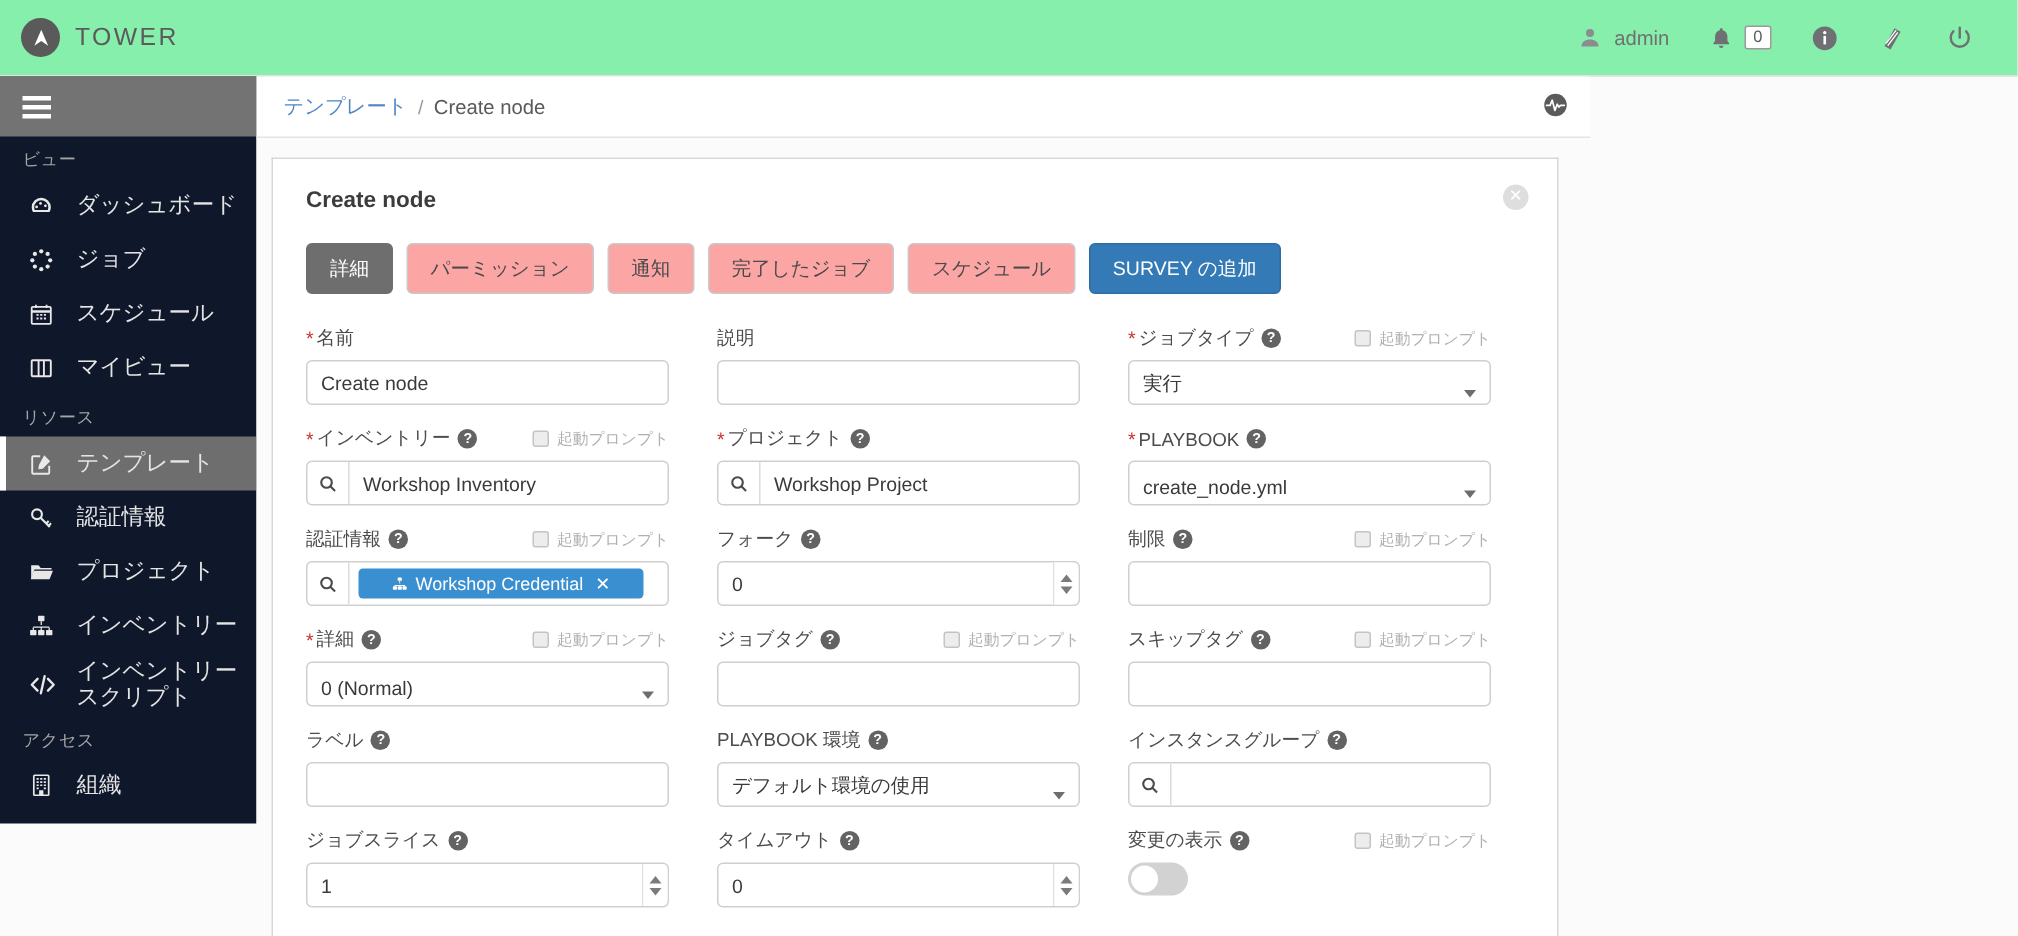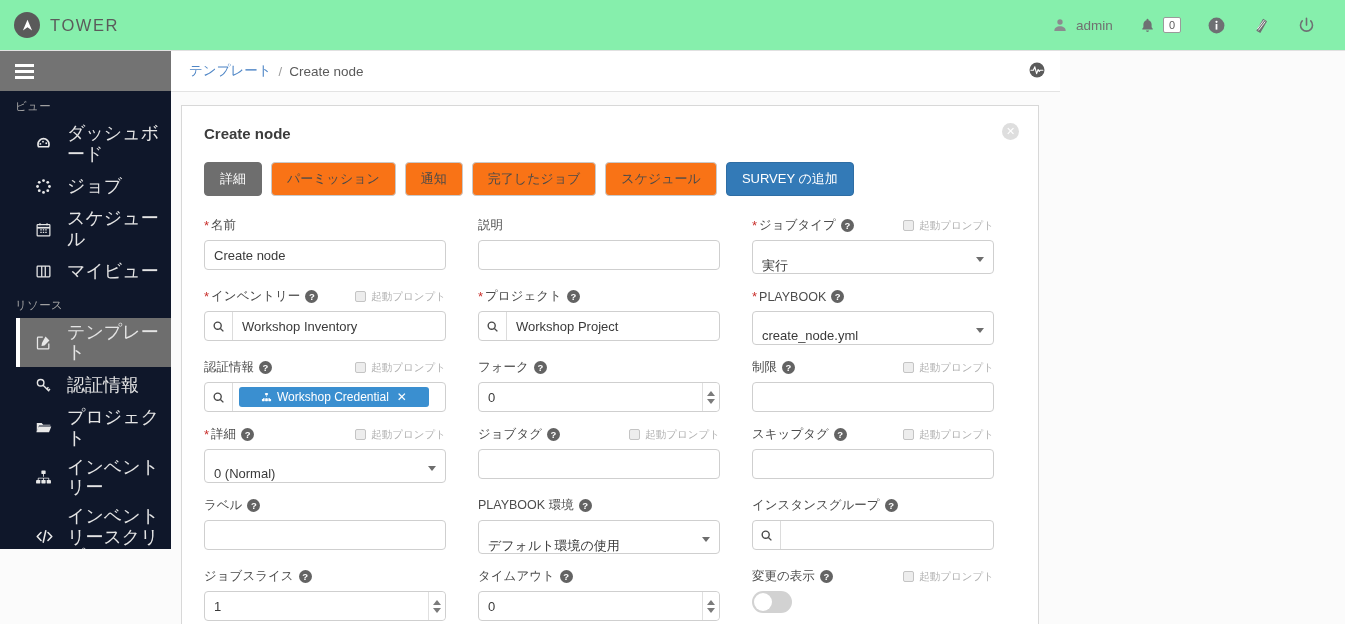--- a/index.html
+++ b/index.html
@@ -58,22 +58,22 @@
   }
   .ham-row .bars { display: flex; flex-direction: column; gap: 3px; }
   .ham-row .bars i { display: block; width: 19px; height: 3px; background: #fff; }
   .nav-section {
     font-size: 11.5px; color: #a5a5a5; padding: 8px 0 5px 15px;
     letter-spacing: .3px;
   }
   .nav-item {
     display: flex; align-items: center; min-height: 36px;
     padding: 4px 10px 4px 15px; cursor: pointer;
-    color: #e4e4e4; font-size: 18px; border-left: 4px solid transparent;
-    margin-left: 16px;
+    color: #e4e4e4; font-size: 15px; border-left: 4px solid transparent;
+    margin-left: 0;
   }
   .nav-item .ni-icon {
     width: 26px; min-width: 26px; display: flex; align-items: center;
     justify-content: flex-start; color: #e8e8e8;
   }
   .nav-item .ni-icon svg { display: block; }
   .nav-item .ni-label { margin-left: 6px; line-height: 1.15; }
   .nav-item.active { background: #6e6e6e; border-left: 4px solid #ffffff; }
 
   
@@ -103,21 +103,21 @@
   .panel-close {
     position: absolute; right: 19px; top: 17px; width: 17px; height: 17px;
     border-radius: 50%; background: #dedede; color: #ffffff;
     display: flex; align-items: center; justify-content: center;
     font-size: 11px; cursor: pointer; line-height: 1;
   }
 
   
   .tabs { display: flex; gap: 9px; margin-top: 20px; flex-wrap: nowrap; }
   .tab {
-    border: 1px solid #c9c9c9; background: #f97316; color: #4a4a4a;
+    border: 1px solid #c9c9c9; background: #fca5a5; color: #4a4a4a;
     border-radius: 4px; padding: 7px 15px; font-size: 13px; cursor: pointer;
     white-space: nowrap;
   }
   .tab.active { background: #6e6e6e; border-color: #6e6e6e; color: #fff; }
   .tab.primary { background: #337ab7; border-color: #2e6da4; color: #fff; }
 
   
   .form { margin-top: 20px; }
   .frow { display: flex; gap: 32px; margin-bottom: 13px; }
   .fcol { width: 242px; flex: 0 0 242px; }
@@ -143,22 +143,22 @@
 
   .inp {
     width: 100%; height: 30px; border: 1px solid #cfcfcf; border-radius: 4px;
     background: #fff; font-size: 13px; color: #3a3a3a;
     padding: 0 9px; font-family: inherit; outline: none;
   }
   .inp::placeholder { color: #b9b9b9; }
 
   .sel {
     width: 100%; height: 30px; border: 1px solid #cfcfcf; border-radius: 4px;
-    background: #fff; display: flex; align-items: flex-start;
-    padding: 16px 9px; font-size: 13px; color: #3a3a3a; cursor: pointer;
+    background: #fff; display: flex; align-items: flex-end;
+    padding: 4px 9px; font-size: 13px; color: #3a3a3a; cursor: pointer;
     position: relative;
   }
   .sel .caret {
     margin-left: auto; width: 0; height: 0;
     border-left: 4.5px solid transparent; border-right: 4.5px solid transparent;
     border-top: 5px solid #6d6d6d;
   }
 
   .lookup {
     width: 100%; height: 30px; border: 1px solid #cfcfcf; border-radius: 4px;

